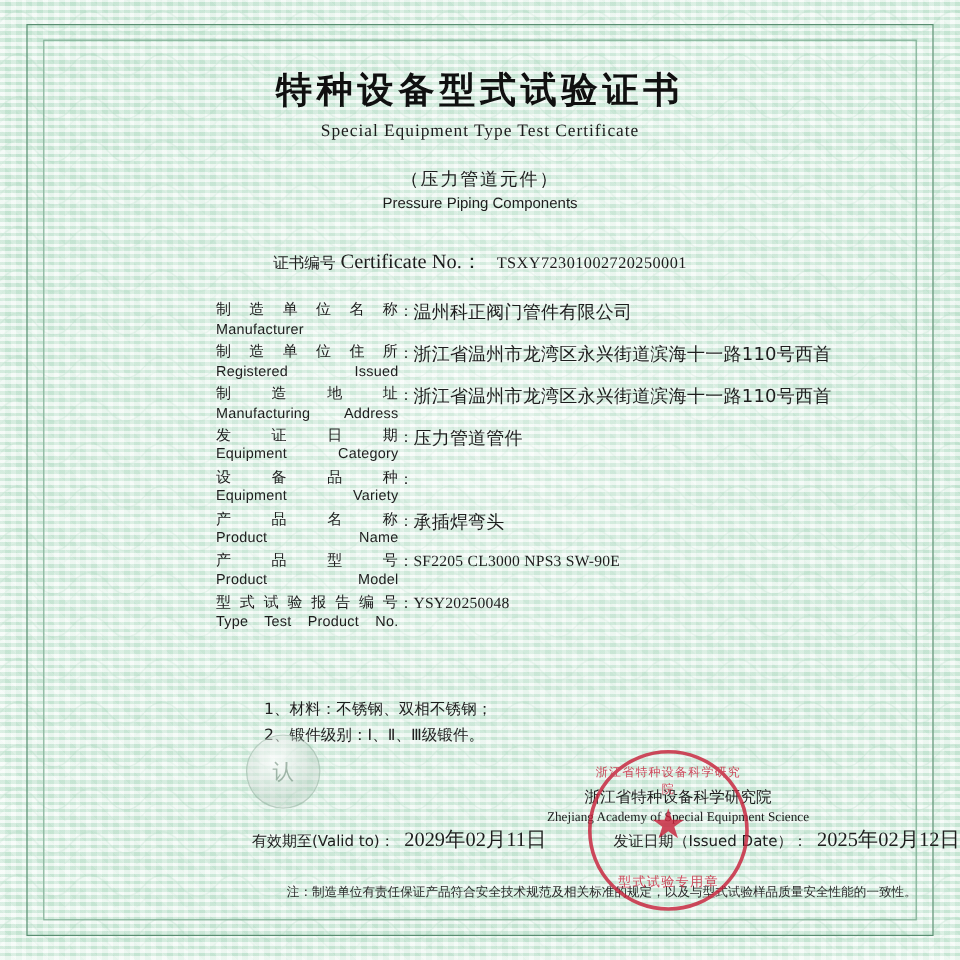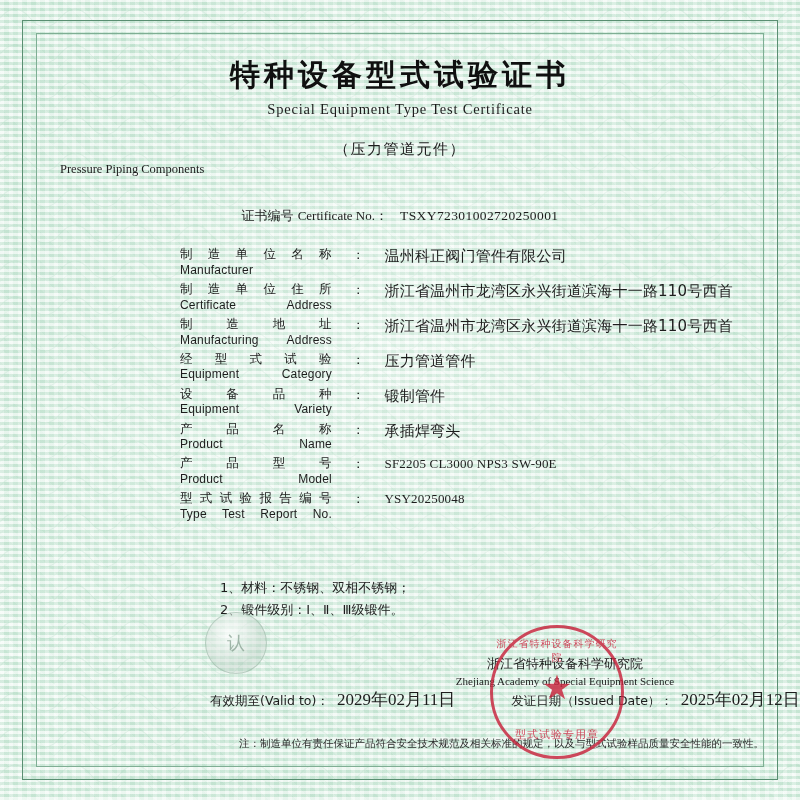--- a/index.html
+++ b/index.html
@@ -74,47 +74,47 @@
     color: #1d1d1d;
   }
   .subtitle-zh {
     text-align: center;
     font-family: Liberation Sans, sans-serif;
     font-size: 15px;
     letter-spacing: 1.5px;
     margin-top: 22px;
   }
   .subtitle-en {
-    font-family: Liberation Serif, serif;
+    text-align: center;
+    font-family: Liberation Sans, sans-serif;
     font-size: 12.5px;
     margin-top: 3px;
   }
   .cert-no {
     margin-top: 30px;
     text-align: center;
     font-size: 13px;
     font-family: "DejaVu Sans", sans-serif;
   }
   .cert-no .lbl-zh { font-family: Liberation Mono, monospace; font-size: 13px; }
-  .cert-no .lbl-en { font-family: "Liberation Serif", serif; font-size: 13px; }
+  .cert-no .lbl-en { font-family: "Liberation Serif", serif; font-size: 17px; }
   .cert-no .value {
     font-family: "Liberation Serif", serif;
     font-size: 13.5px;
     letter-spacing: 0.4px;
     margin-left: 8px;
   }
   .fields {
     margin-top: 22px;
     padding-left: 120px;
   }
   .field-row {
     display: flex;
     align-items: flex-start;
     margin-bottom: 5px;
-    gap: 20px;
   }
   .field-label {
     width: 152px;
     flex: 0 0 152px;
     line-height: 1.18;
   }
   .field-label .zh {
     display: block;
     font-family: "DejaVu Sans", sans-serif;
     font-size: 12.5px;
@@ -331,51 +331,50 @@
           <span class="zh">制造单位名称</span>
           <span class="en">Manufacturer</span>
         </div>
         <div class="field-colon">：</div>
         <div class="field-value">温州科正阀门管件有限公司</div>
       </div>
 
       <div class="field-row">
         <div class="field-label">
           <span class="zh">制造单位住所</span>
-          <span class="en">Certificate Address</span>
+          <span class="en">Registered Issued</span>
         </div>
         <div class="field-colon">：</div>
         <div class="field-value">浙江省温州市龙湾区永兴街道滨海十一路110号西首</div>
       </div>
 
       <div class="field-row">
         <div class="field-label">
           <span class="zh">制造地址</span>
           <span class="en">Manufacturing Address</span>
         </div>
         <div class="field-colon">：</div>
         <div class="field-value">浙江省温州市龙湾区永兴街道滨海十一路110号西首</div>
       </div>
 
       <div class="field-row">
         <div class="field-label">
-          <span class="zh">经型式试验</span>
+          <span class="zh">发证日期</span>
           <span class="en">Equipment Category</span>
         </div>
         <div class="field-colon">：</div>
         <div class="field-value">压力管道管件</div>
       </div>
 
       <div class="field-row">
         <div class="field-label">
           <span class="zh">设备品种</span>
           <span class="en">Equipment Variety</span>
         </div>
         <div class="field-colon">：</div>
-        <div class="field-value">锻制管件</div>
       </div>
 
       <div class="field-row">
         <div class="field-label">
           <span class="zh">产品名称</span>
           <span class="en">Product Name</span>
         </div>
         <div class="field-colon">：</div>
         <div class="field-value">承插焊弯头</div>
       </div>
@@ -385,21 +384,21 @@
           <span class="zh">产品型号</span>
           <span class="en">Product Model</span>
         </div>
         <div class="field-colon">：</div>
         <div class="field-value latin">SF2205 CL3000 NPS3 SW-90E</div>
       </div>
 
       <div class="field-row">
         <div class="field-label">
           <span class="zh">型式试验报告编号</span>
-          <span class="en">Type Test Report No.</span>
+          <span class="en">Type Test Product No.</span>
         </div>
         <div class="field-colon">：</div>
         <div class="field-value latin">YSY20250048</div>
       </div>
 
     </div>
 
 
     <div class="products">
       <div>1、材料：不锈钢、双相不锈钢；</div>

